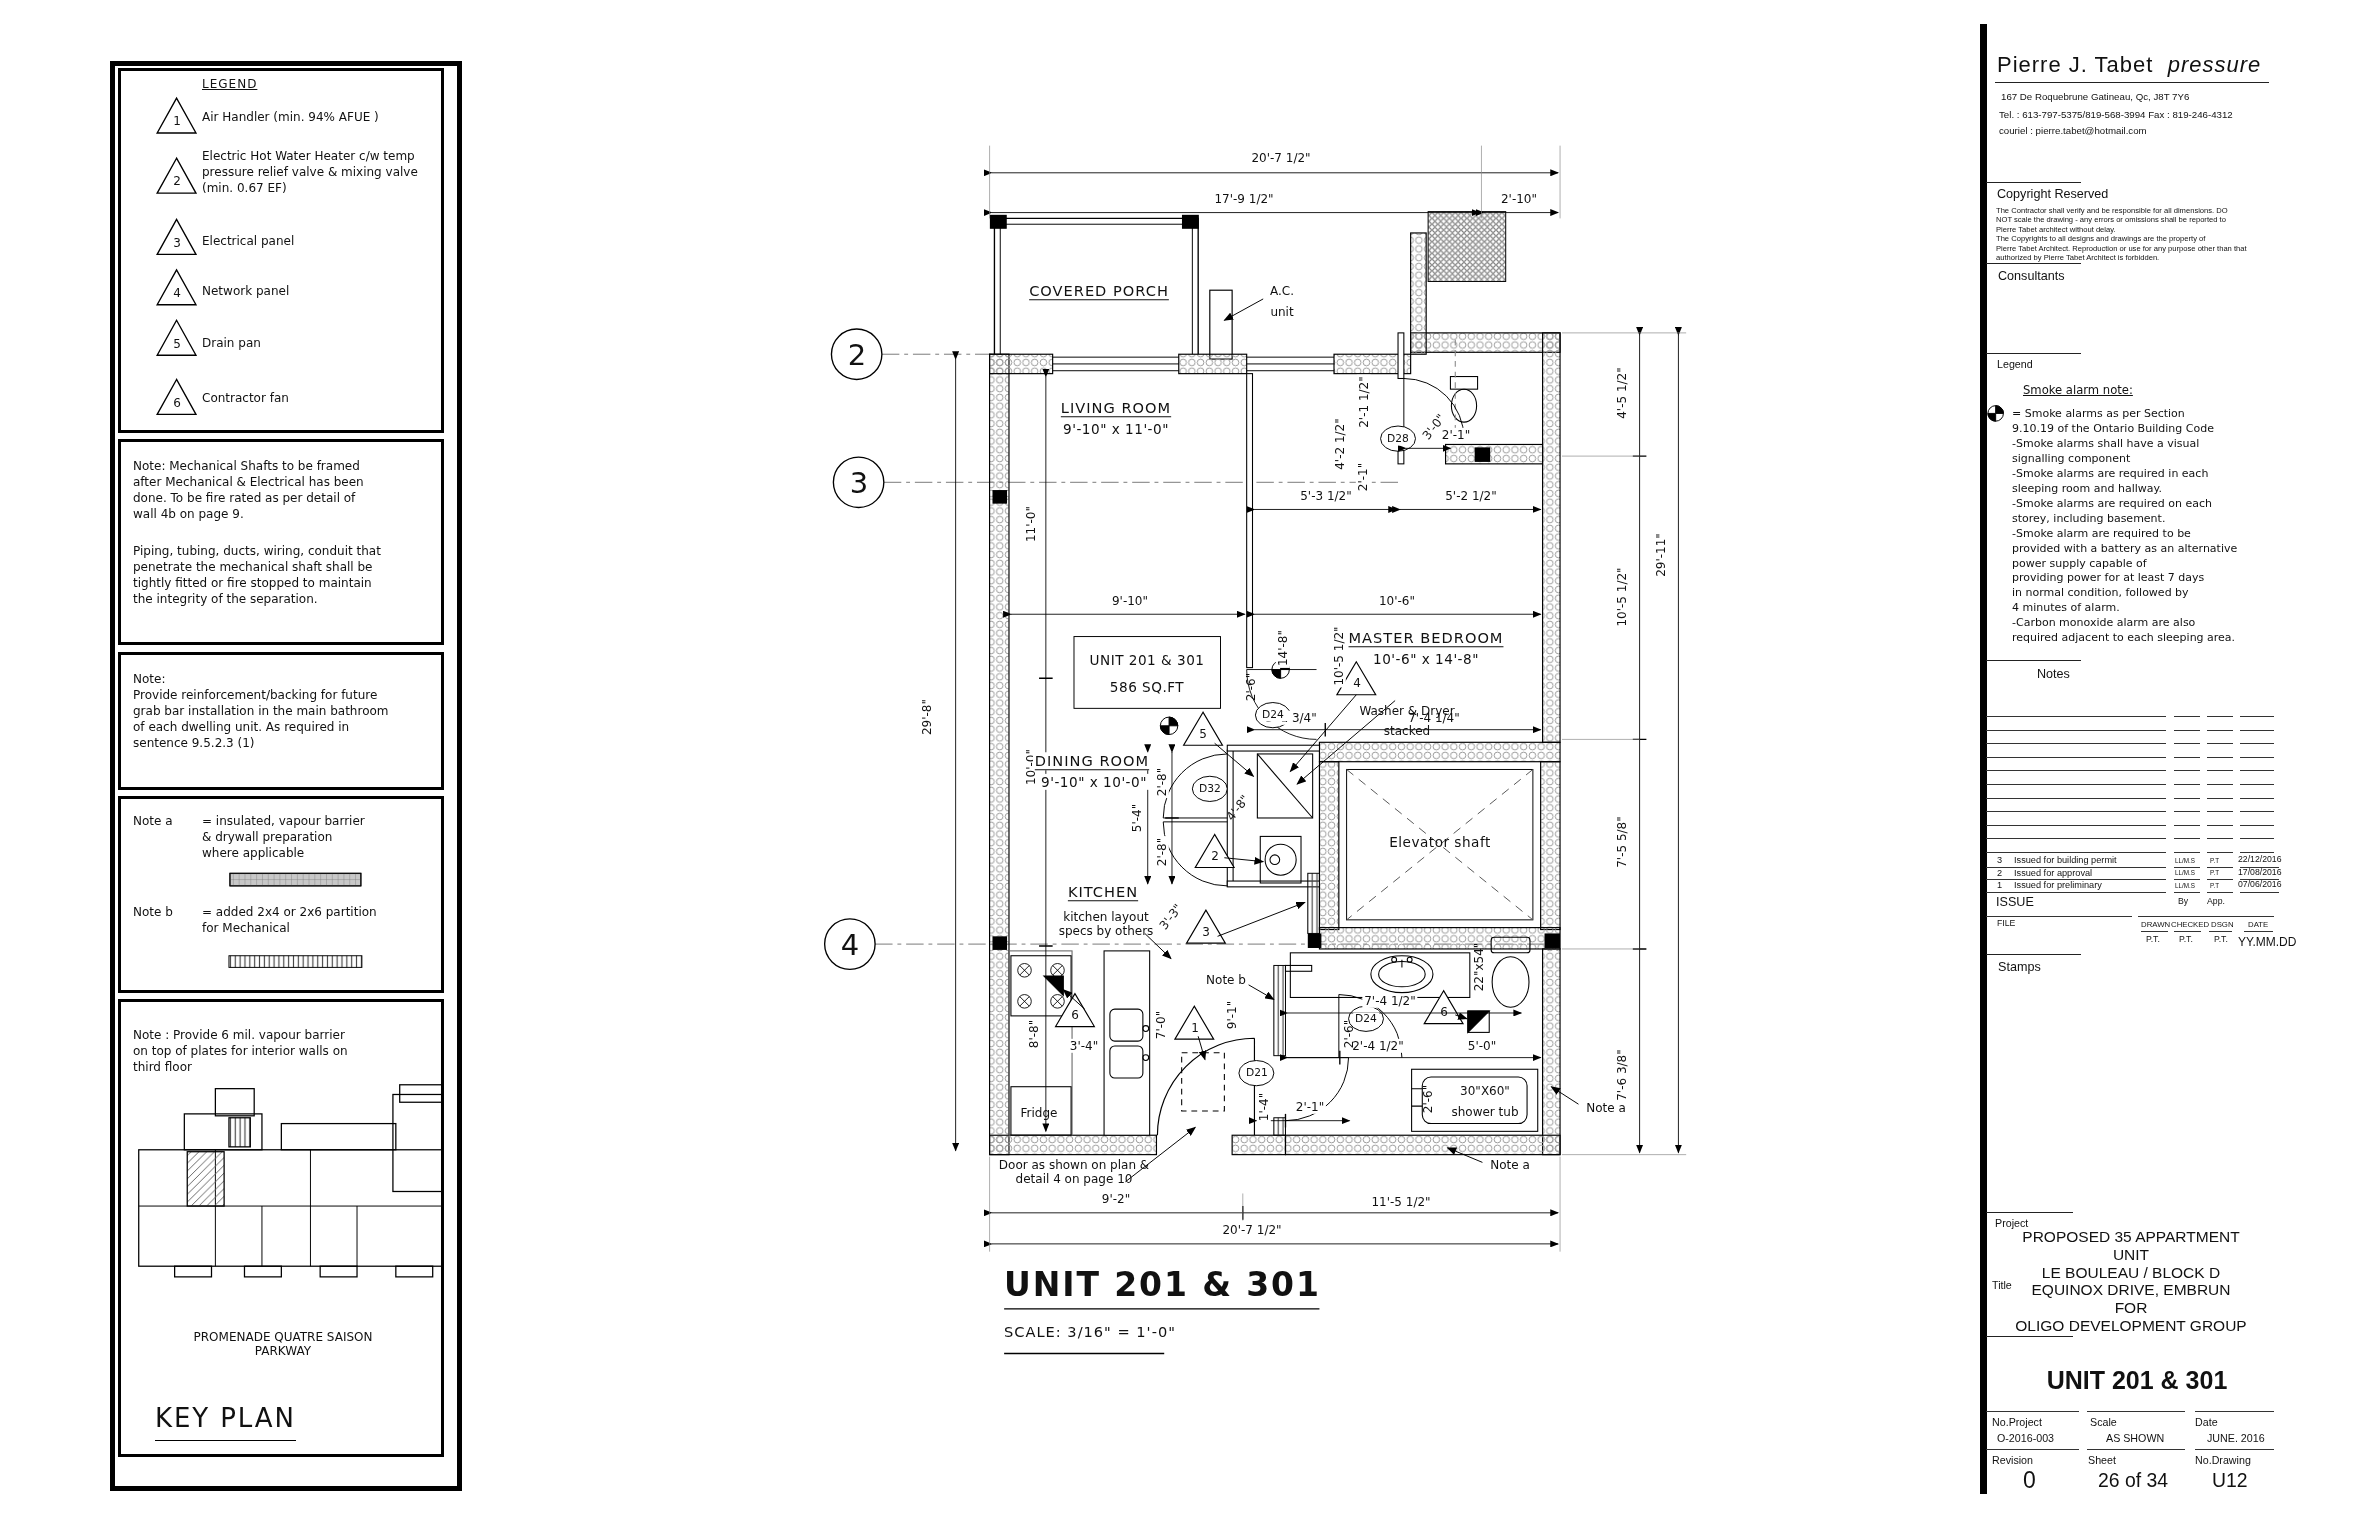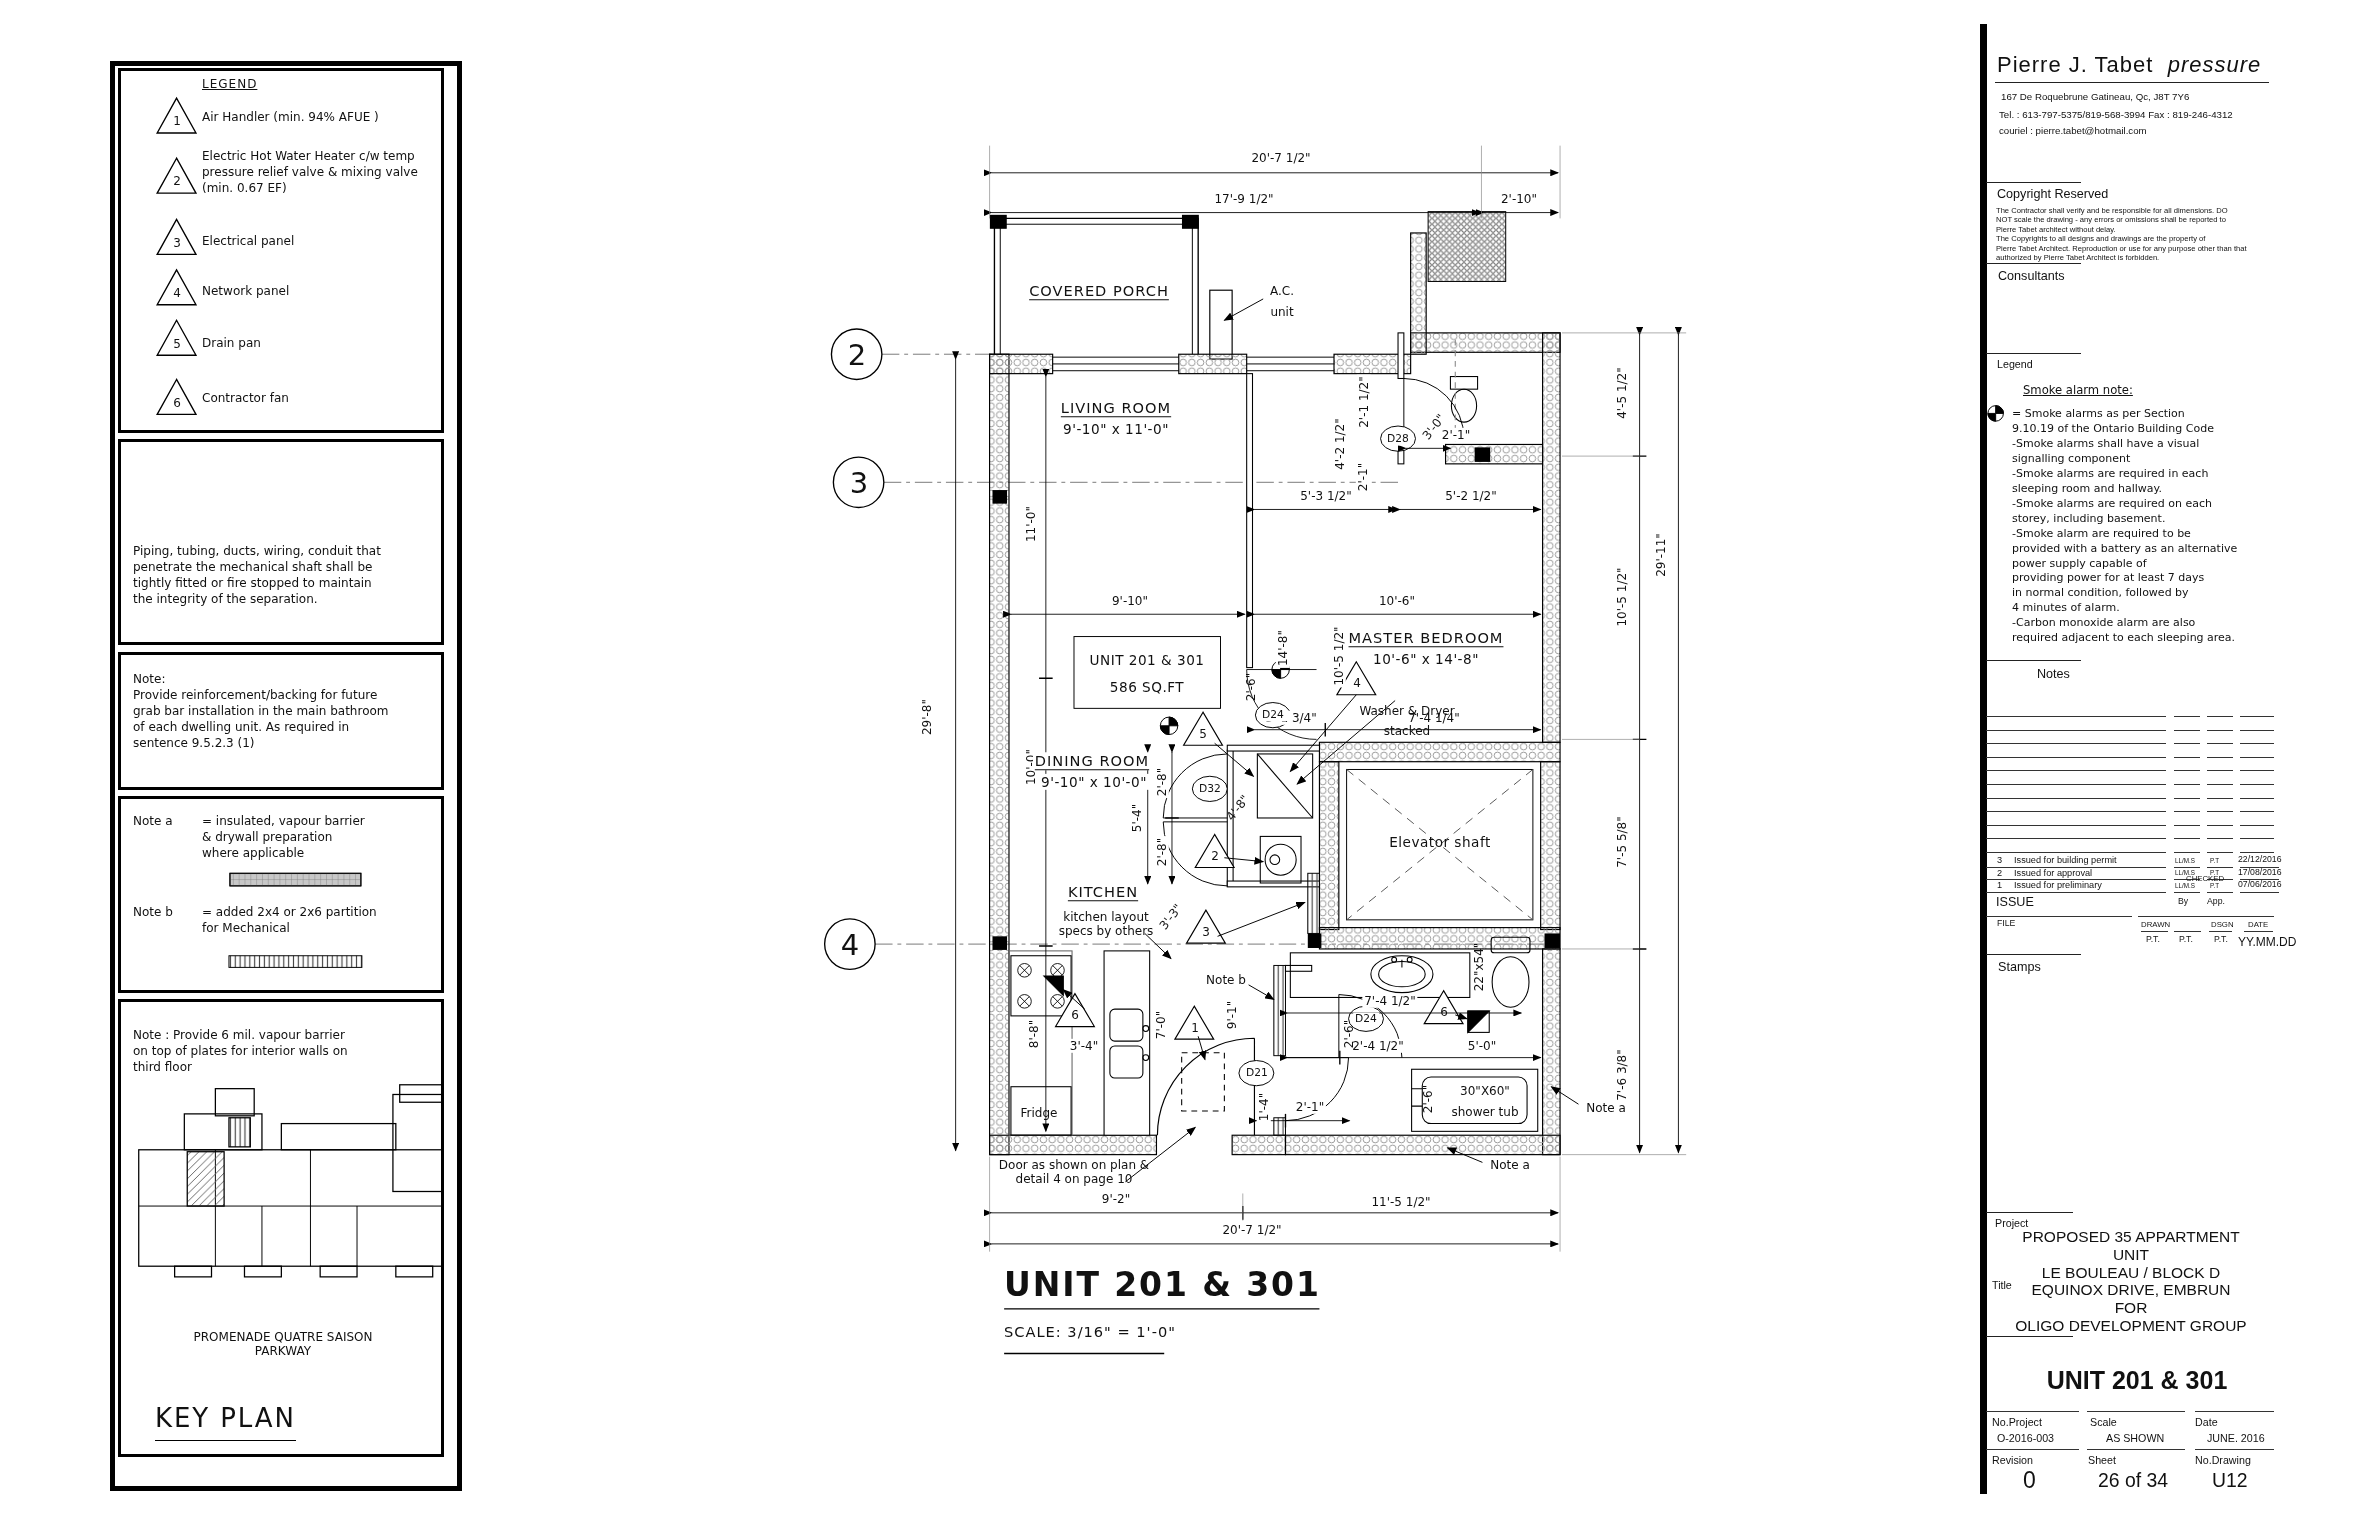--- a/index.html
+++ b/index.html
@@ -398,20 +398,24 @@
   <span class="lbl nb" style="left:177px;top:403px;">6</span>
   <span class="tl" style="left:202px;top:109px;">Air Handler (min. 94% AFUE )</span>
   <span class="tl" style="left:202px;top:148px;">Electric Hot Water Heater c/w temp
 pressure relief valve &amp; mixing valve
 (min. 0.67 EF)</span>
   <span class="tl" style="left:202px;top:233px;">Electrical panel</span>
   <span class="tl" style="left:202px;top:283px;">Network panel</span>
   <span class="tl" style="left:202px;top:335px;">Drain pan</span>
   <span class="tl" style="left:202px;top:390px;">Contractor fan</span>
 
+  <span class="tl" style="left:133px;top:458px;">Note: Mechanical Shafts to be framed
+after Mechanical &amp; Electrical has been
+done. To be fire rated as per detail of
+wall 4b on page 9.</span>
   <span class="tl" style="left:133px;top:543px;">Piping, tubing, ducts, wiring, conduit that
 penetrate the mechanical shaft shall be
 tightly fitted or fire stopped to maintain
 the integrity of the separation.</span>
   <span class="tl" style="left:133px;top:671px;">Note:
 Provide reinforcement/backing for future
 grab bar installation in the main bathroom
 of each dwelling unit. As required in
 sentence 9.5.2.3 (1)</span>
   <span class="tl" style="left:133px;top:813px;">Note a</span>
@@ -584,21 +588,21 @@
   <span class="tl tb" style="left:2175px;top:882px;font-size:6.3px;">LL/M.S</span>
   <span class="tl tb" style="left:2210px;top:882px;font-size:6.3px;">P.T</span>
   <span class="tl tb" style="left:2238px;top:879px;font-size:8.7px;">07/06/2016</span>
   <span class="tl tb" style="left:1996px;top:894px;font-size:12.6px;">ISSUE</span>
   <span class="tl tb" style="left:2178px;top:896px;font-size:8.7px;">By</span>
   <span class="tl tb" style="left:2207px;top:896px;font-size:8.7px;">App.</span>
   <span class="tl tb" style="left:2238px;top:934px;font-size:12px;">YY.MM.DD</span>
 
   <span class="tl tb" style="left:1997px;top:918px;font-size:8.7px;">FILE</span>
   <span class="tl tb" style="left:2141px;top:920px;font-size:7.8px;text-align:right;">DRAWN</span>
-  <span class="tl tb" style="left:2171px;top:874px;font-size:7.8px;padding-left:15px;">CHECKED</span>
+  <span class="tl tb" style="left:2171px;top:920px;font-size:7.8px;">CHECKED</span>
   <span class="tl tb" style="left:2211px;top:920px;font-size:7.8px;">DSGN</span>
   <span class="tl tb" style="left:2248px;top:920px;font-size:7.8px;">DATE</span>
   <span class="tl tb" style="left:2146px;top:934px;font-size:8.7px;">P.T.</span>
   <span class="tl tb" style="left:2179px;top:934px;font-size:8.7px;">P.T.</span>
   <span class="tl tb" style="left:2214px;top:934px;font-size:8.7px;">P.T.</span>
   <span class="tl tb" style="left:1998px;top:959px;font-size:12.6px;">Stamps</span>
 
   <span class="tl tb" style="left:1995px;top:1216px;font-size:10.7px;">Project</span>
   <span class="lbl tb nb" style="left:2131px;top:1281px;font-size:15.5px;line-height:1.15;white-space:pre-line;">PROPOSED 35 APPARTMENT UNIT
 LE BOULEAU / BLOCK D

